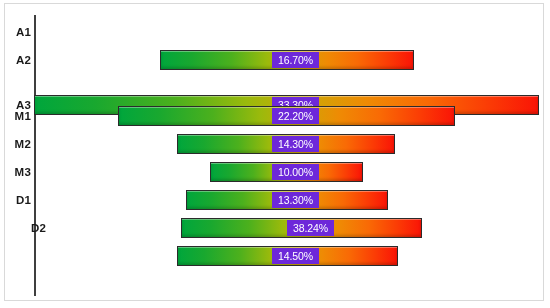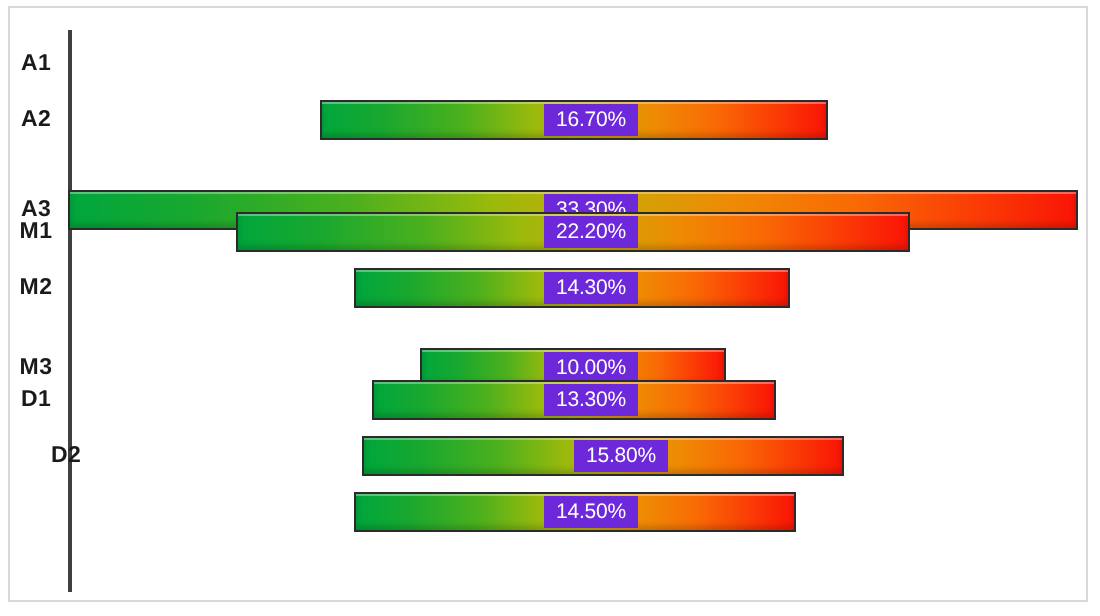--- a/index.html
+++ b/index.html
@@ -50,21 +50,21 @@
     height: 28px;
   }
 
   .row-label {
     position: absolute;
     left: 0;
     top: 0;
     width: 26px;
     height: 28px;
     line-height: 28px;
-    text-align: center;
+    text-align: right;
     font-size: 11.5px;
     font-weight: bold;
     color: #1a1a1a;
     letter-spacing: 0.2px;
   }
 
   .bar {
     position: absolute;
     top: 4px;
     height: 20px;
@@ -130,36 +130,36 @@
       <div class="bar" style="left: 113px; width: 337px;"></div>
       <div class="value-box">22.20%</div>
     </div>
 
     <div class="row" style="top:126px;">
       <div class="row-label">M2</div>
       <div class="bar" style="left: 172px; width: 218px;"></div>
       <div class="value-box">14.30%</div>
     </div>
 
-    <div class="row" style="top:154px;margin-top:12px;">
+    <div class="row" style="top:154px;">
       <div class="row-label">M3</div>
       <div class="bar" style="left: 205px; width: 153px;"></div>
       <div class="value-box">10.00%</div>
     </div>
 
     <div class="row" style="top:182px;">
       <div class="row-label">D1</div>
       <div class="bar" style="left: 181px; width: 202px;"></div>
       <div class="value-box">13.30%</div>
     </div>
 
     <div class="row" style="top:210px;margin-left:15px;">
       <div class="row-label">D2</div>
       <div class="bar" style="left: 161px; width: 241px;"></div>
-      <div class="value-box">15.80%</div>
+      <div class="value-box">38.24%</div>
     </div>
 
     <div class="row" style="top:238px;">
       <div class="bar" style="left: 172px; width: 221px;"></div>
       <div class="value-box">14.50%</div>
     </div>
 
 
   </div>
 </div>

